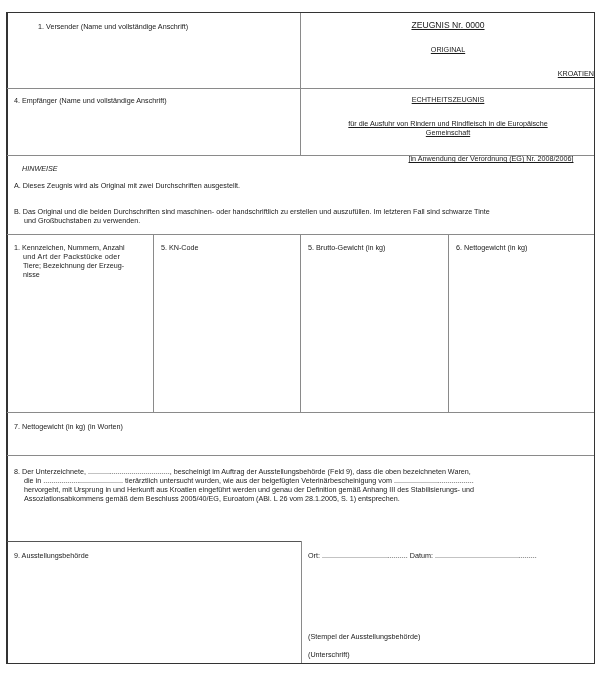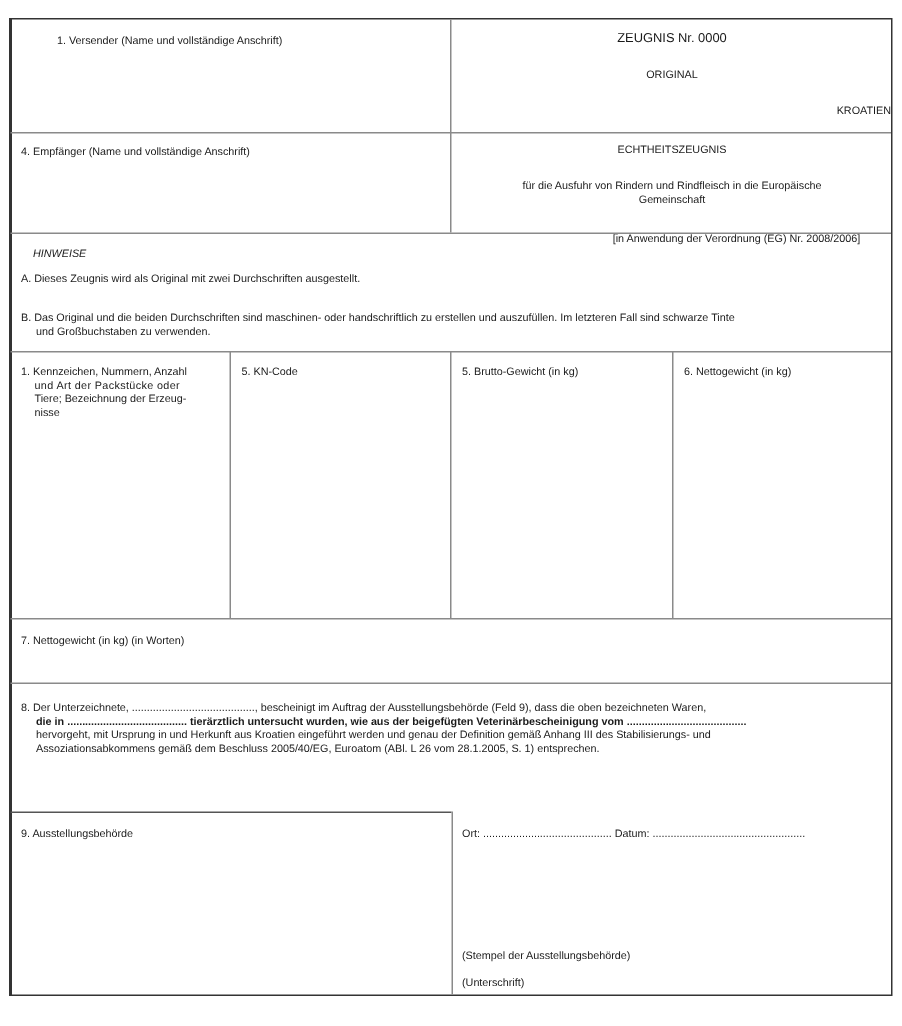--- a/index.html
+++ b/index.html
@@ -4,21 +4,21 @@
 <style>
   html, body { margin: 0; padding: 0; background: #ffffff; }
   body { width: 601px; height: 684px; position: relative; overflow: hidden;
          font-family: "Liberation Sans", sans-serif; color: #1a1a1a; font-size: 7.2px; line-height: 1.25; }
   .abs { position: absolute; box-sizing: border-box; }
   .frame { left: 6px; top: 12px; width: 589px; height: 652px;
            border: 1.6px solid #333; border-left-width: 2px; }
   .hl { position: absolute; height: 0; border-top: 1px solid #8a8a8a; }
   .vl { position: absolute; width: 0; border-left: 1px solid #8a8a8a; }
   .lbl { position: absolute; font-size: 7.2px; white-space: nowrap; }
-  .center { text-align: center; }
+  .center { text-align: center; text-decoration: underline; }
   .ital { font-style: italic; }
 </style>
 </head>
 <body>
 
 <div class="abs frame"></div>
 
 <div class="hl" style="left:7px; width:587px; top:88px;"></div>
 <div class="hl" style="left:7px; width:587px; top:155px;"></div>
 <div class="hl" style="left:7px; width:587px; top:234px;"></div>
@@ -64,21 +64,21 @@
 <div class="lbl" style="left:308px; top:243px;">5. Brutto-Gewicht (in kg)</div>
 <div class="abs" style="left:301px; top:235px; width:146px; height:176px;"></div>
 
 <div class="lbl" style="left:456px; top:243px;">6. Nettogewicht (in kg)</div>
 <div class="abs" style="left:449px; top:235px; width:145px; height:176px;"></div>
 
 <div class="lbl" style="left:14px; top:422px;">7. Nettogewicht (in kg) (in Worten)</div>
 <div class="abs" style="left:8px; top:413px; width:586px; height:41px;"></div>
 
 <div class="lbl" style="left:14px; top:467px;">8. Der Unterzeichnete, ........................................., bescheinigt im Auftrag der Ausstellungsbehörde (Feld 9), dass die oben bezeichneten Waren,</div>
-<div class="lbl" style="left:24px; top:476px;font-weight:bold;">die in ........................................ tierärztlich untersucht wurden, wie aus der beigefügten Veterinärbescheinigung vom ........................................</div>
+<div class="lbl" style="left:24px; top:476px;">die in ........................................ tierärztlich untersucht wurden, wie aus der beigefügten Veterinärbescheinigung vom ........................................</div>
 <div class="lbl" style="left:24px; top:485px;">hervorgeht, mit Ursprung in und Herkunft aus Kroatien eingeführt werden und genau der Definition gemäß Anhang III des Stabilisierungs- und</div>
 <div class="lbl" style="left:24px; top:494px;">Assoziationsabkommens gemäß dem Beschluss 2005/40/EG, Euroatom (ABl. L 26 vom 28.1.2005, S. 1) entsprechen.</div>
 
 <div class="lbl" style="left:14px; top:551px;">9. Ausstellungsbehörde</div>
 <div class="abs" style="left:8px; top:542px; width:292px; height:121px;"></div>
 
 <div class="lbl" style="left:308px; top:551px;">Ort: ........................................... Datum: ...................................................</div>
 <div class="lbl" style="left:308px; top:632px;">(Stempel der Ausstellungsbehörde)</div>
 <div class="lbl" style="left:308px; top:650px;">(Unterschrift)</div>
 <div class="abs" style="left:302px; top:565px; width:292px; height:60px;"></div>

